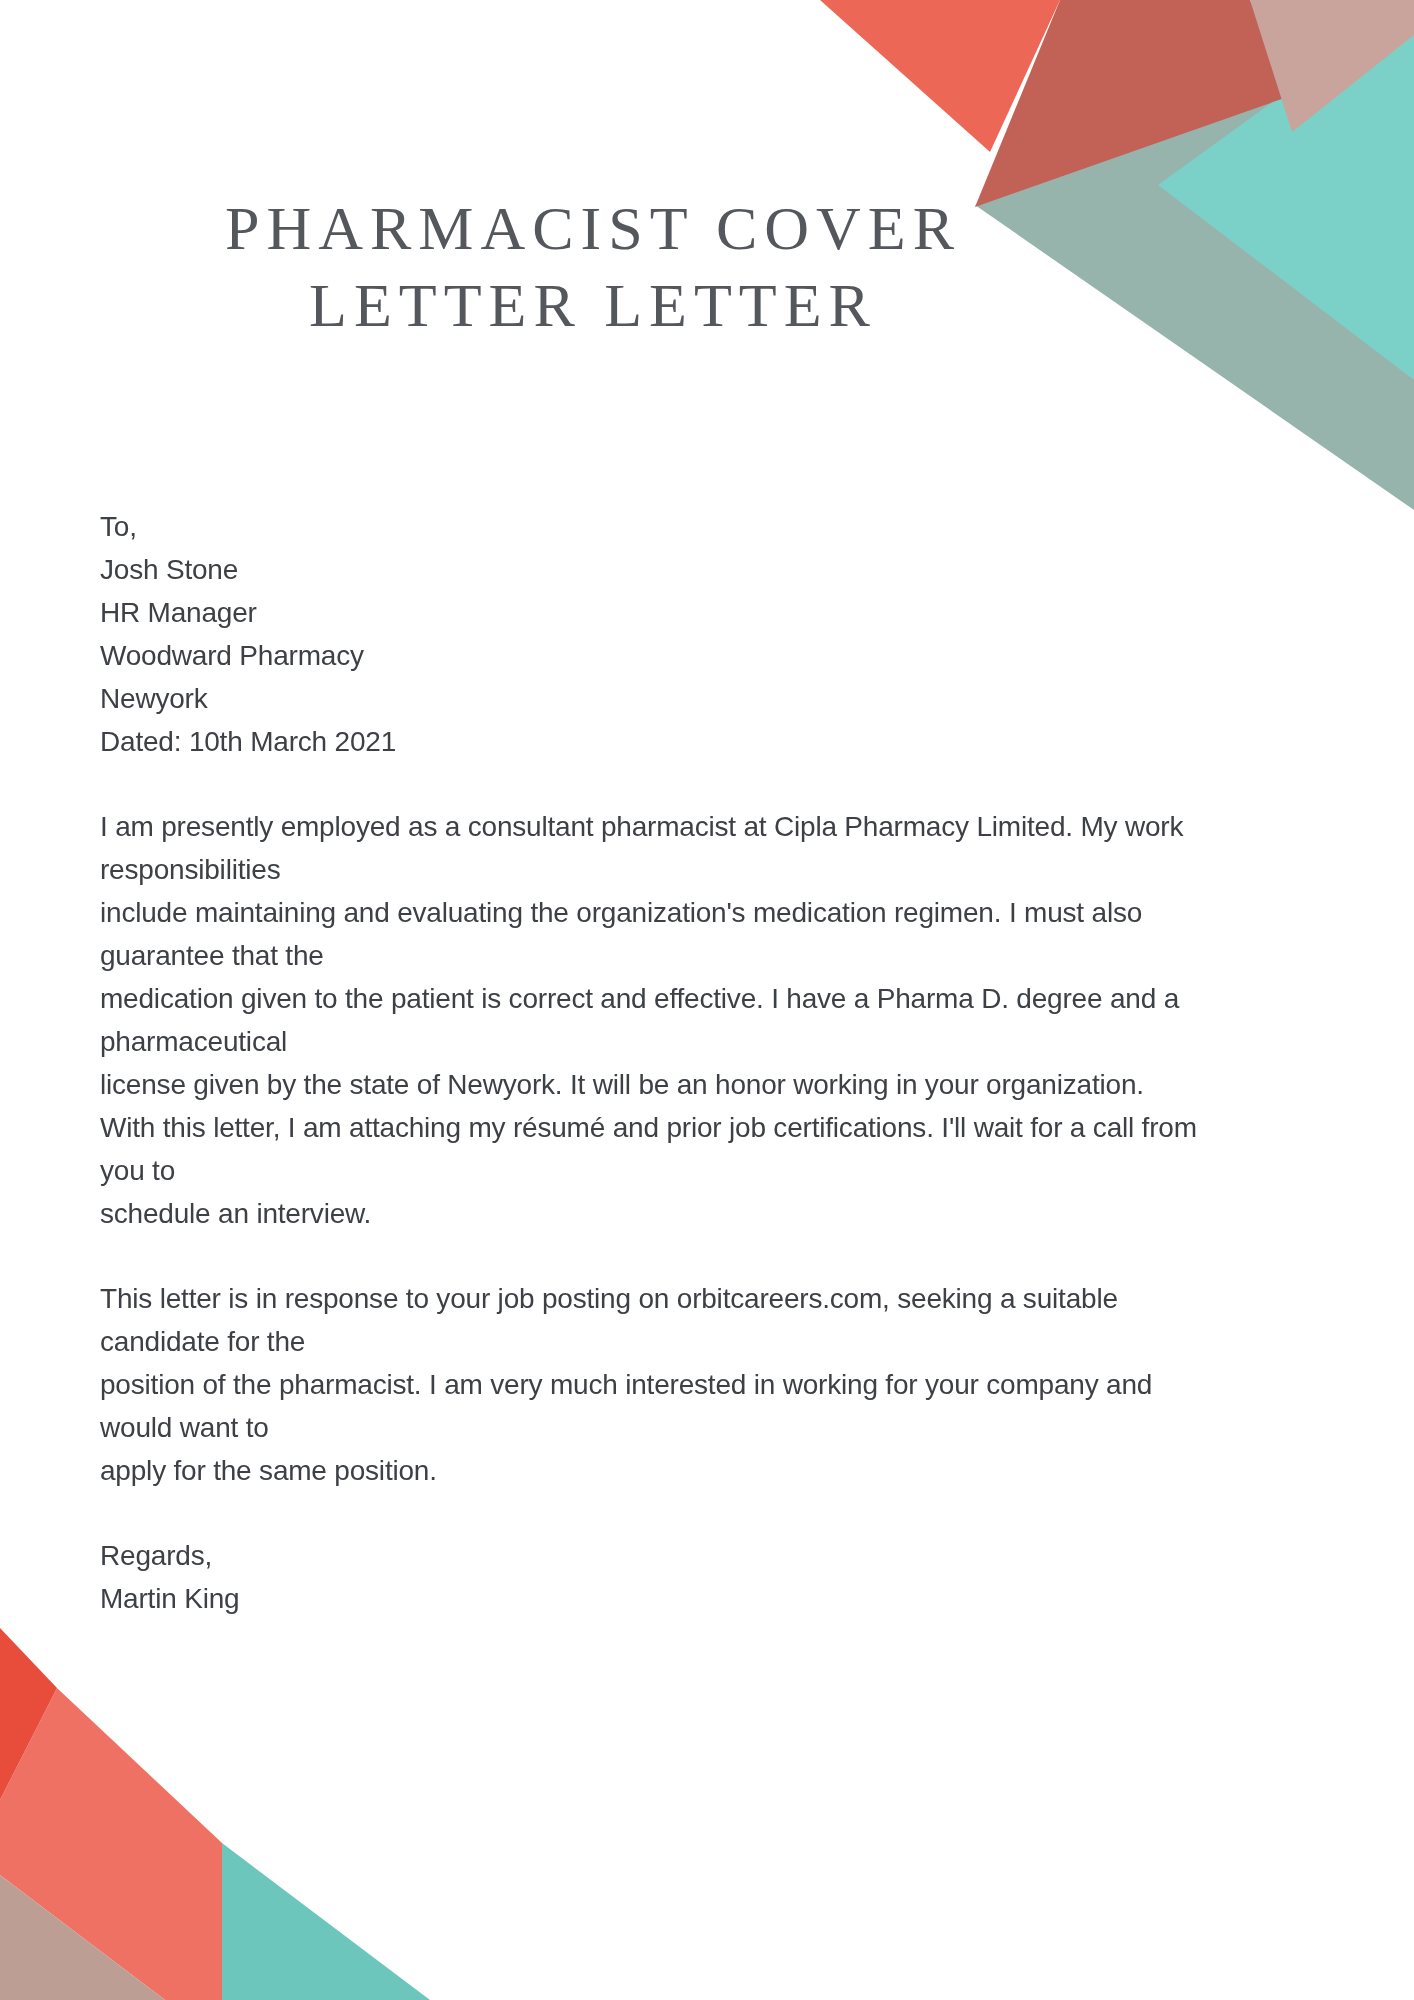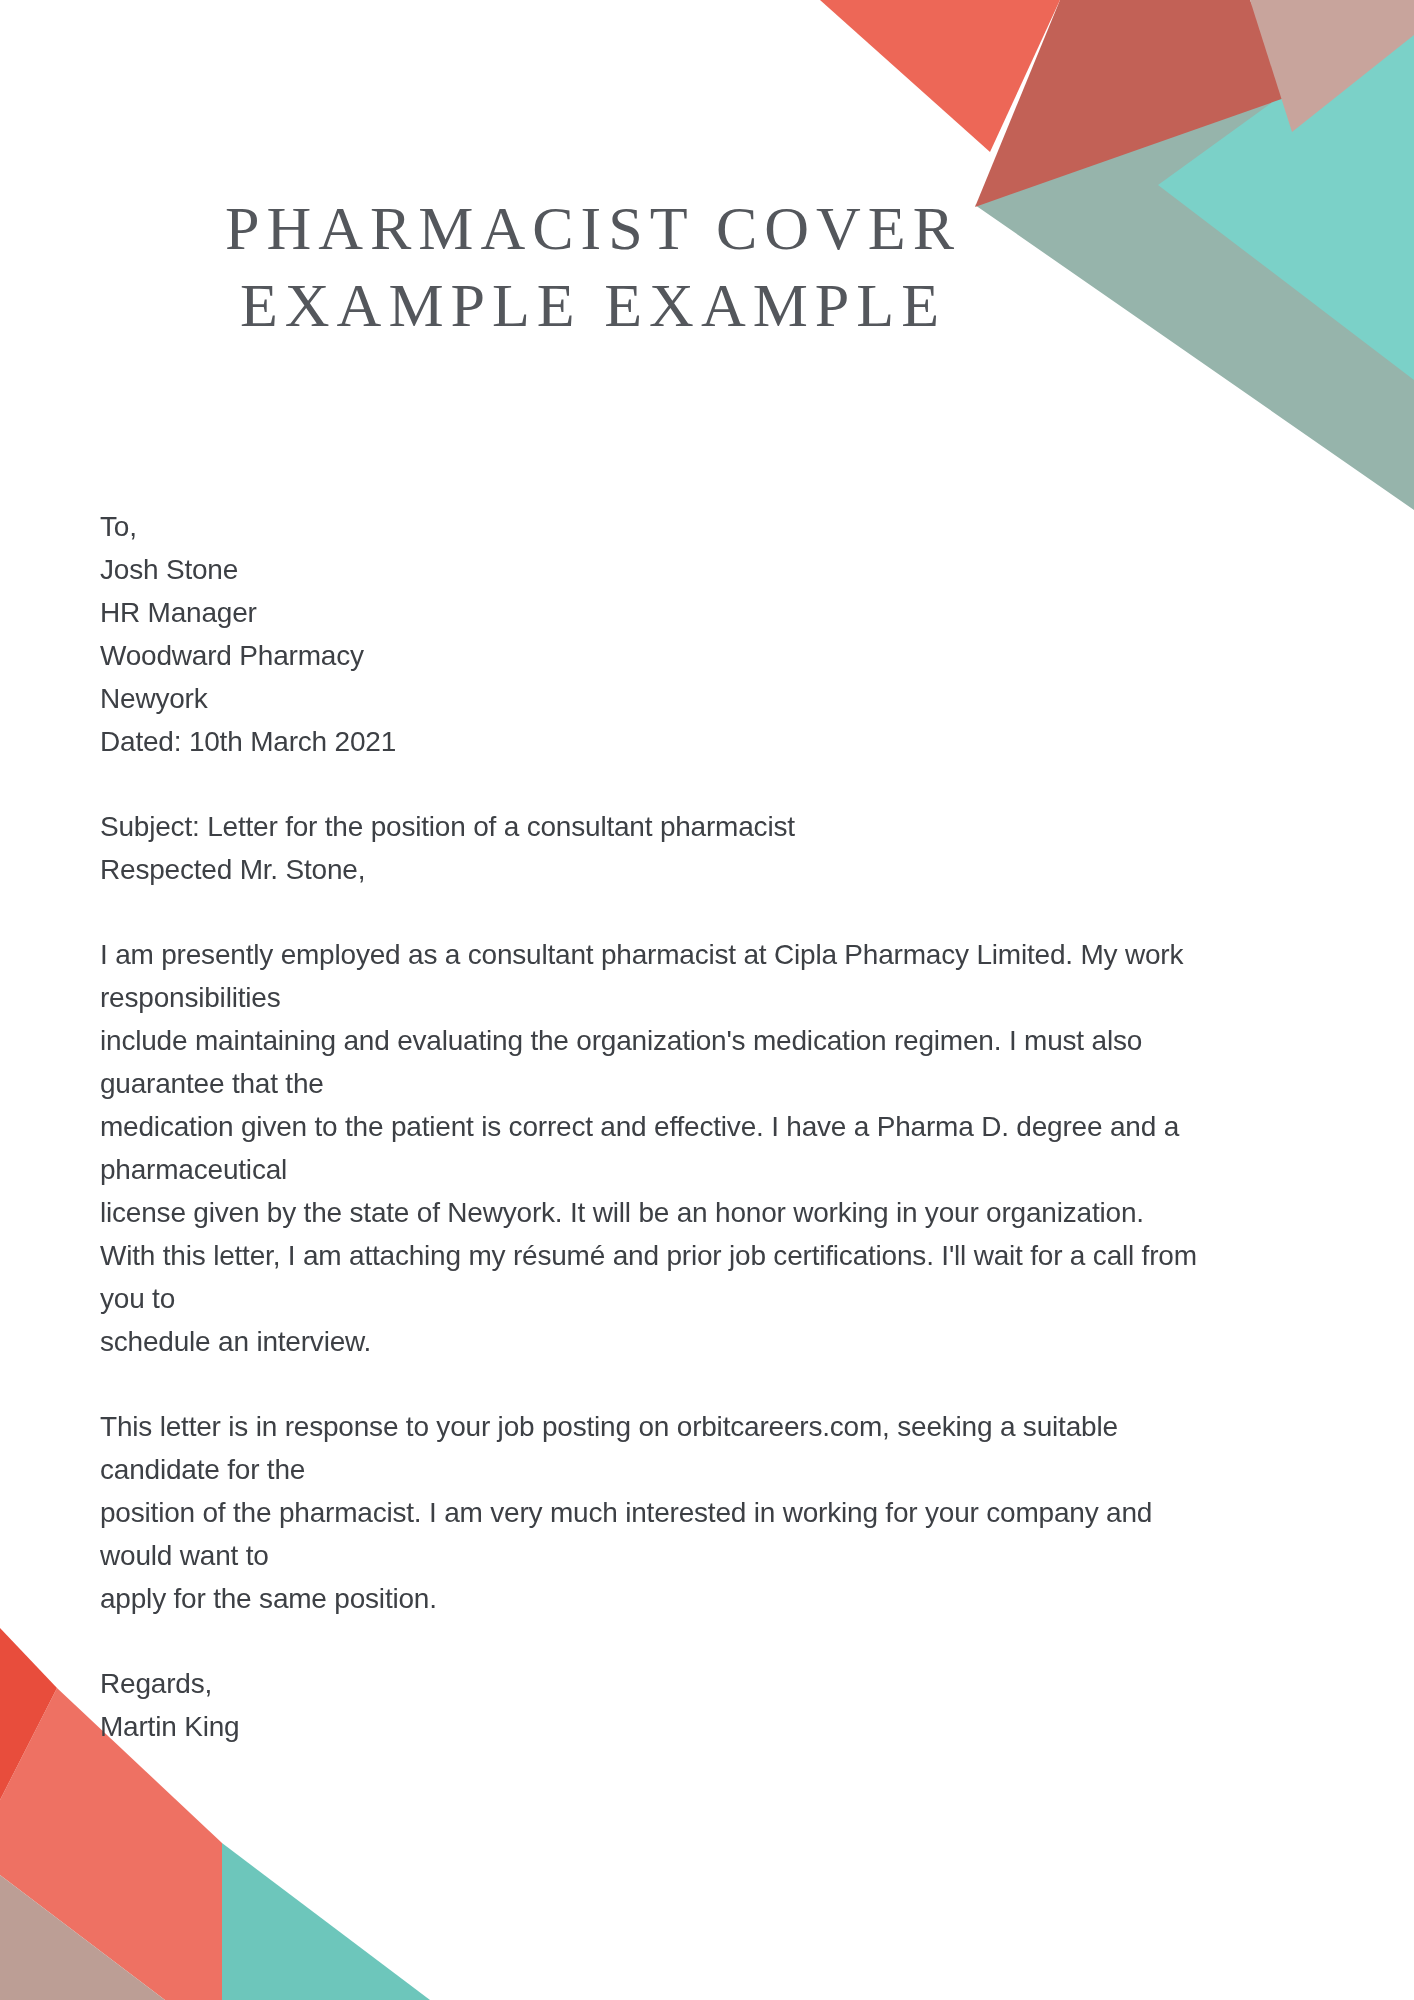--- a/index.html
+++ b/index.html
@@ -61,31 +61,29 @@
     <polygon points="820,0 1060,0 990,152" fill="#ed6757"></polygon>
     <polygon points="1250,0 1414,0 1414,35 1292,132" fill="#c8a49c"></polygon>
 
     <polygon points="0,1800 57,1688 222,1843 222,2000 165,2000 0,1875" fill="#ee7163"></polygon>
     <polygon points="0,1628 57,1688 0,1800" fill="#e84d3c"></polygon>
     <polygon points="222,1843 430,2000 222,2000" fill="#6dc6bb"></polygon>
     <polygon points="0,1875 165,2000 0,2000" fill="#bc9e95"></polygon>
   </svg>
 
   <h1 class="doc-title">PHARMACIST COVER
-EXAMPLE EXAMPLE</h1>
+LETTER LETTER</h1>
 
   <div class="letter-body">
     <p>To,
 Josh Stone
 HR Manager
 Woodward Pharmacy
 Newyork
 Dated: 10th March 2021</p>
-    <p>Subject: Letter for the position of a consultant pharmacist
-Respected Mr. Stone,</p>
     <p>I am presently employed as a consultant pharmacist at Cipla Pharmacy Limited. My work responsibilities
 include maintaining and evaluating the organization's medication regimen. I must also guarantee that the
 medication given to the patient is correct and effective. I have a Pharma D. degree and a pharmaceutical
 license given by the state of Newyork. It will be an honor working in your organization.
 With this letter, I am attaching my résumé and prior job certifications. I'll wait for a call from you to
 schedule an interview.</p>
     <p>This letter is in response to your job posting on orbitcareers.com, seeking a suitable candidate for the
 position of the pharmacist. I am very much interested in working for your company and would want to
 apply for the same position.</p>
     <p>Regards,

